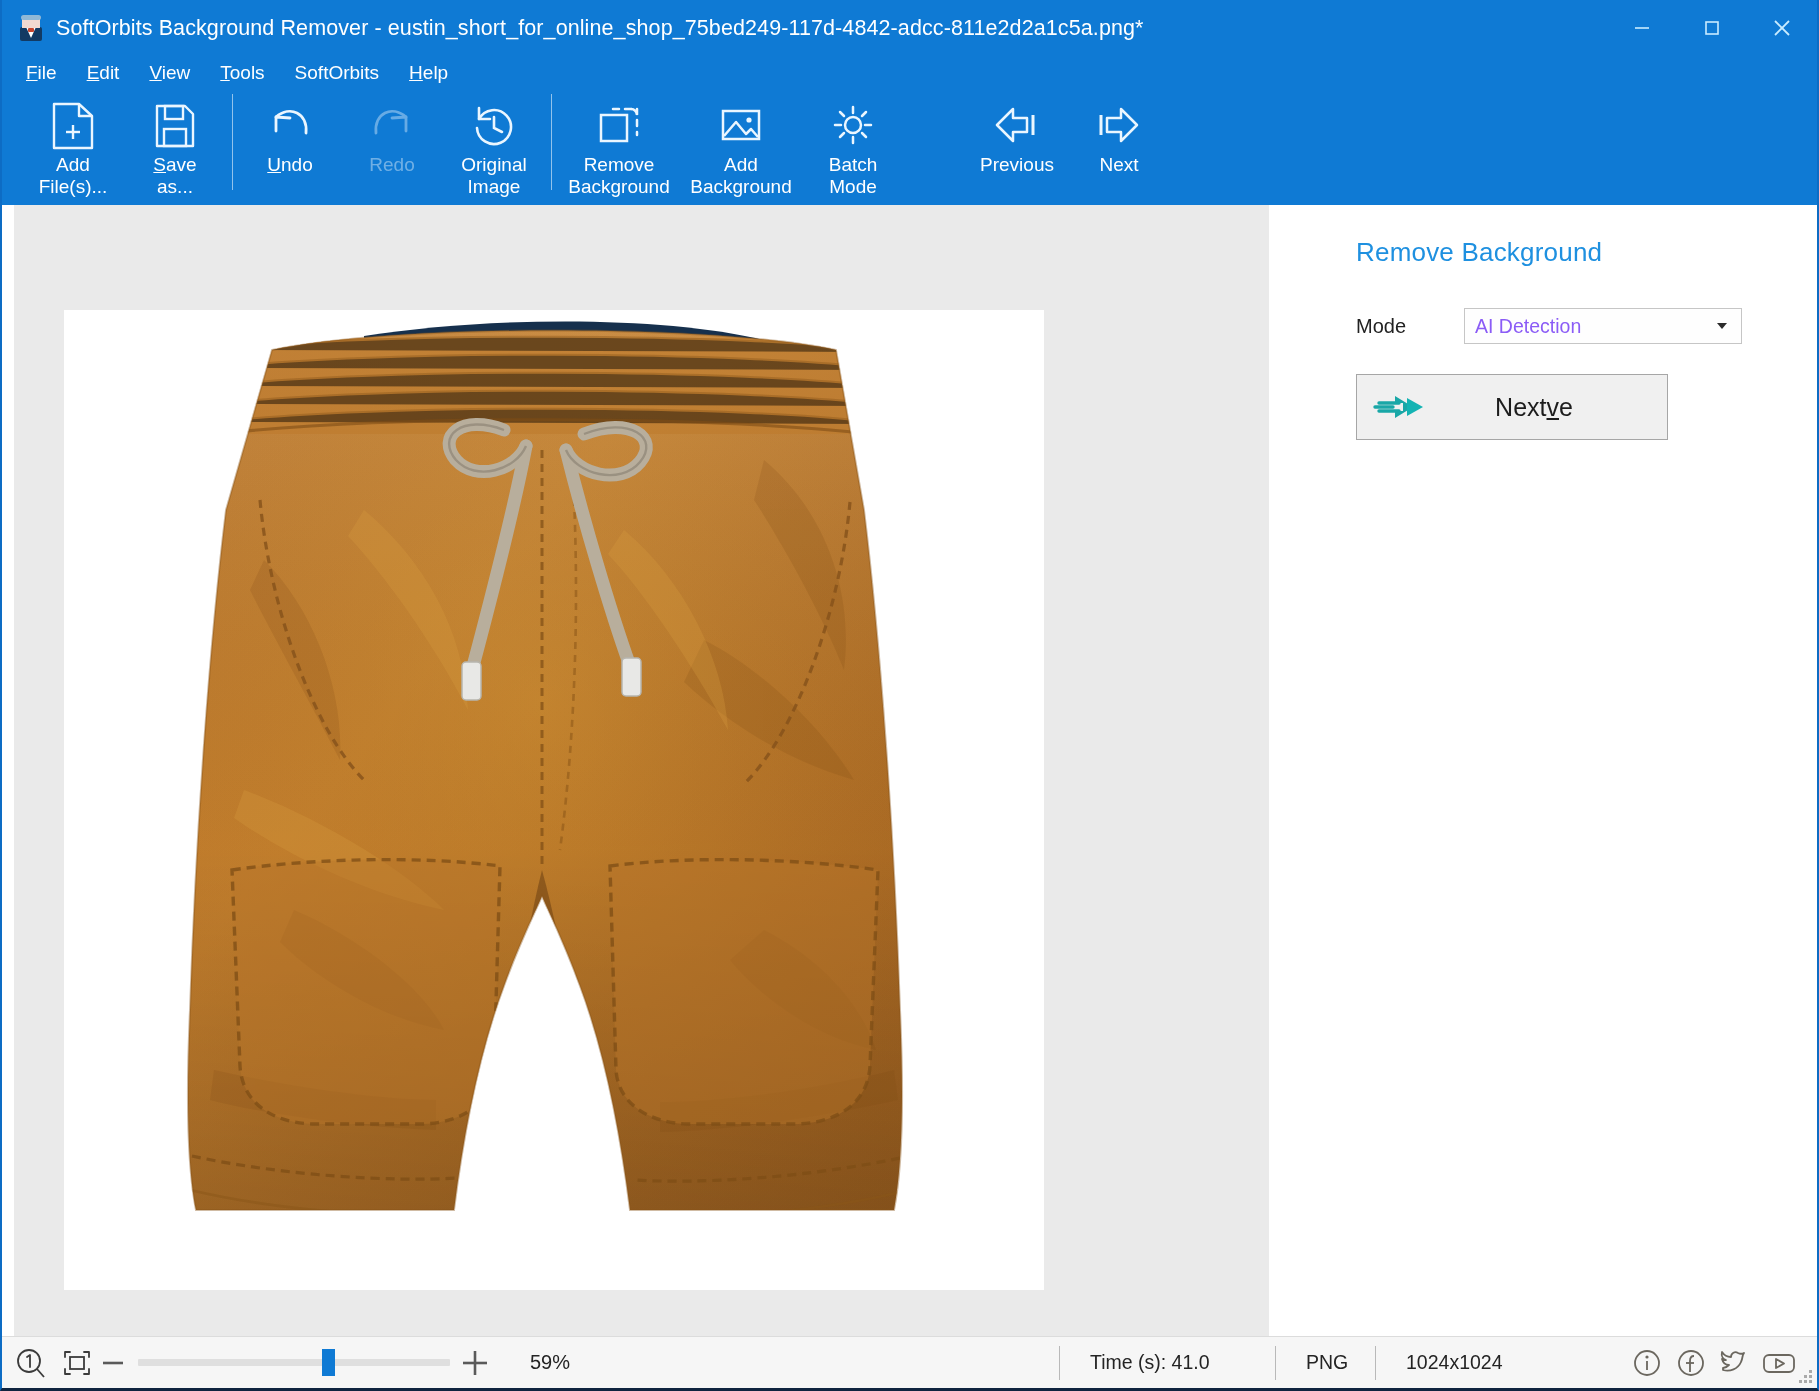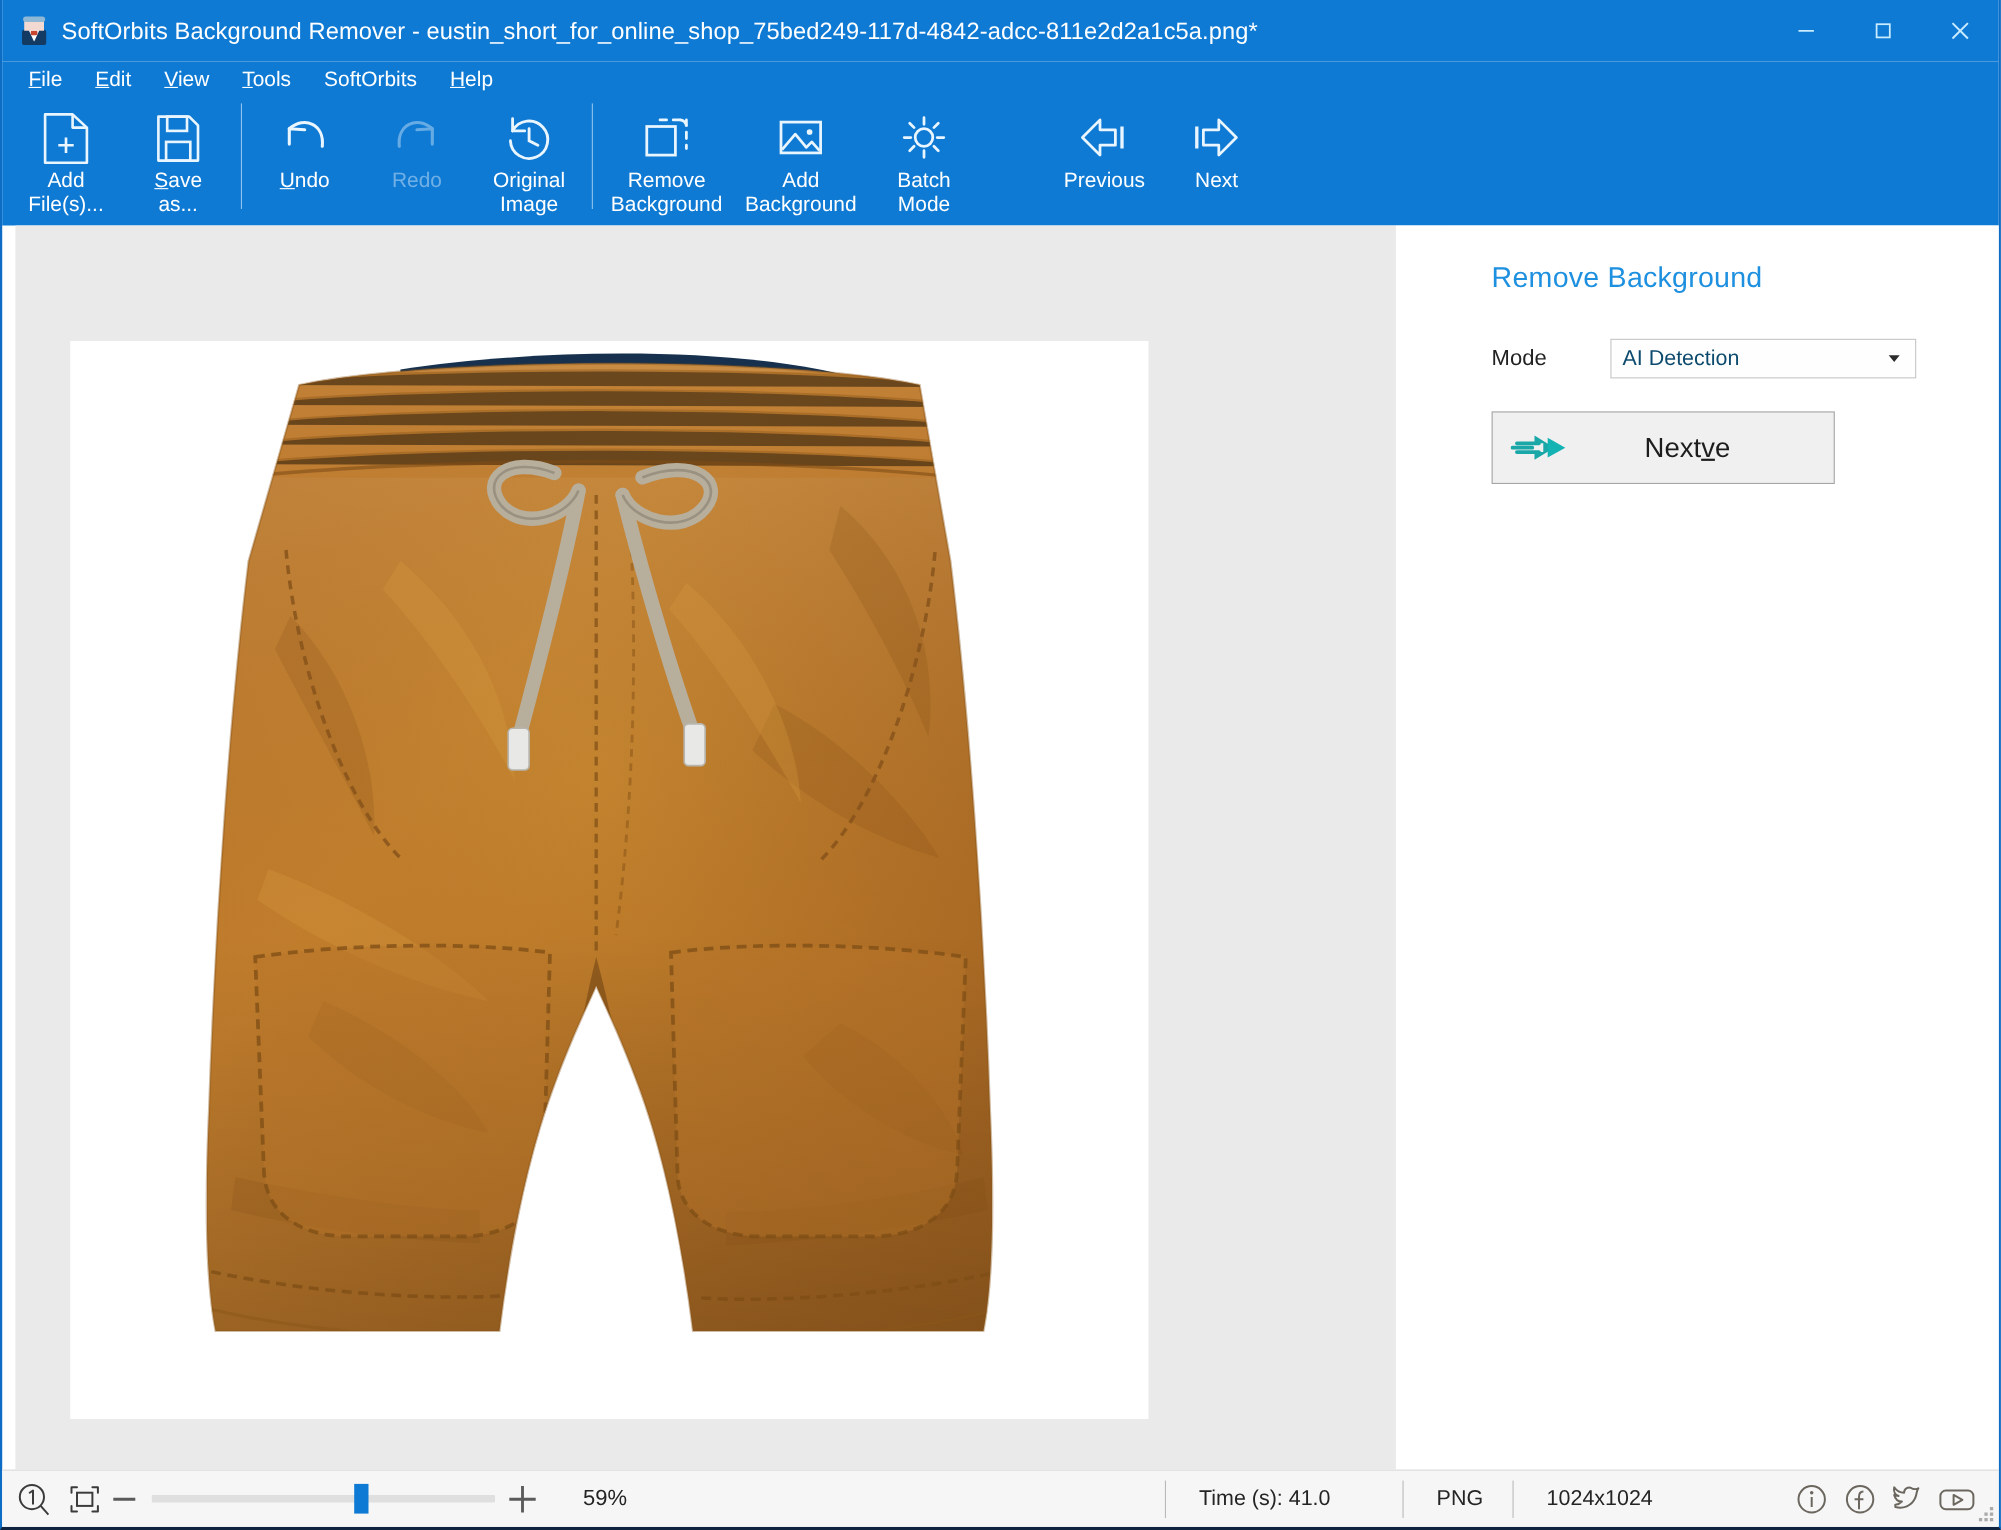--- a/index.html
+++ b/index.html
@@ -92,21 +92,21 @@
     white-space: nowrap;
   }
   .mn { text-decoration: underline; }
 
   
   .toolbar {
     height: 115px;
     background: #0f7ad4;
     display: flex;
     align-items: flex-start;
-    padding-left: 7px;
+    padding-left: 20px;
     flex: 0 0 115px;
   }
   .tb-btn {
     width: 102px;
     height: 108px;
     display: flex;
     flex-direction: column;
     align-items: center;
     padding-top: 8px;
     color: #ffffff;
@@ -178,21 +178,21 @@
   }
   .combo {
     width: 278px;
     height: 36px;
     border: 1px solid #c6c6c6;
     background: #fefefe;
     display: flex;
     align-items: center;
     padding: 0 8px 0 10px;
     font-size: 19.5px;
-    color: #0c4a6e;
+    color: #8b5cf6;
     position: relative;
     justify-content: space-between;
     text-align: center;
   }
   .combo .caret {
     width: 0; height: 0;
     border-left: 5.5px solid transparent;
     border-right: 5.5px solid transparent;
     border-top: 6px solid #2b2b2b;
     margin-right: 6px;

